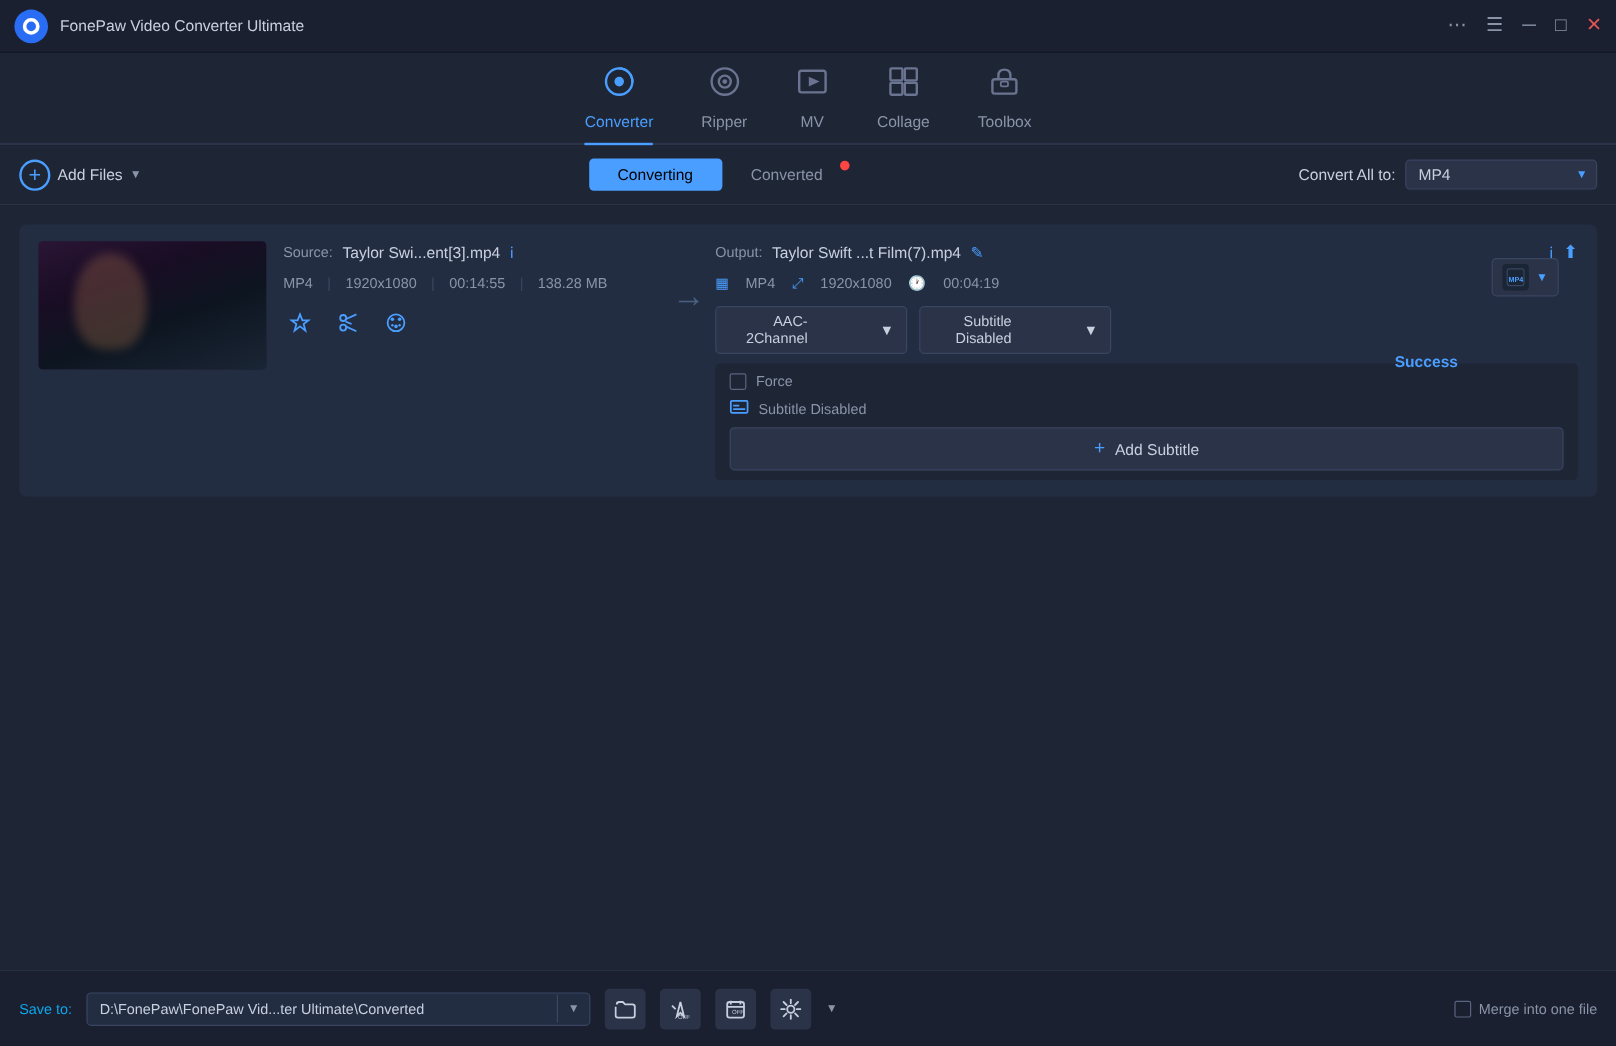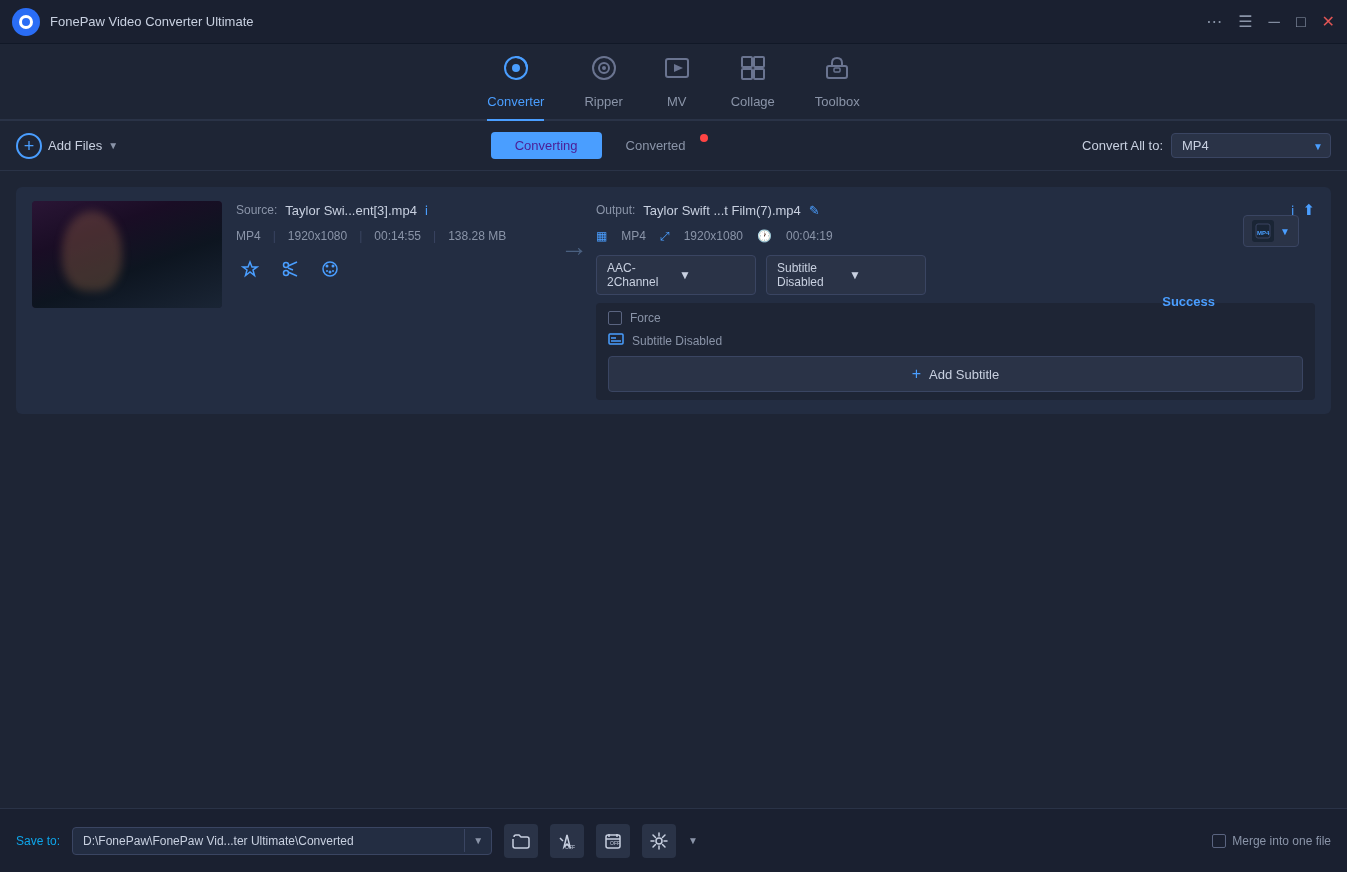--- a/index.html
+++ b/index.html
@@ -125,21 +125,21 @@
       display: flex;
     }
     .conv-tab {
       padding: 6px 24px;
       border-radius: 4px;
       cursor: pointer;
       font-size: 13px;
     }
     .conv-tab.active {
       background: #4a9eff;
-      color: #4c1d95;
+      color: #000000;
     }
     .conv-tab.inactive {
       color: #8a94a8;
       position: relative;
     }
     .conv-tab .dot {
       width: 8px;
       height: 8px;
       background: #ff4444;
       border-radius: 50%;
@@ -335,20 +335,21 @@
     .dropdown-control {
       background: #2a3347;
       border: 1px solid #3a4562;
       border-radius: 4px;
       display: flex;
       align-items: center;
       padding: 5px 10px;
       gap: 6px;
       cursor: pointer;
       min-width: 160px;
+      text-align: right;
     }
     .dropdown-control span {
       flex: 1;
       color: #c8d0e0;
       font-size: 12px;
     }
     .dropdown-arrow {
       color: #4a9eff;
       font-size: 10px;
     }

